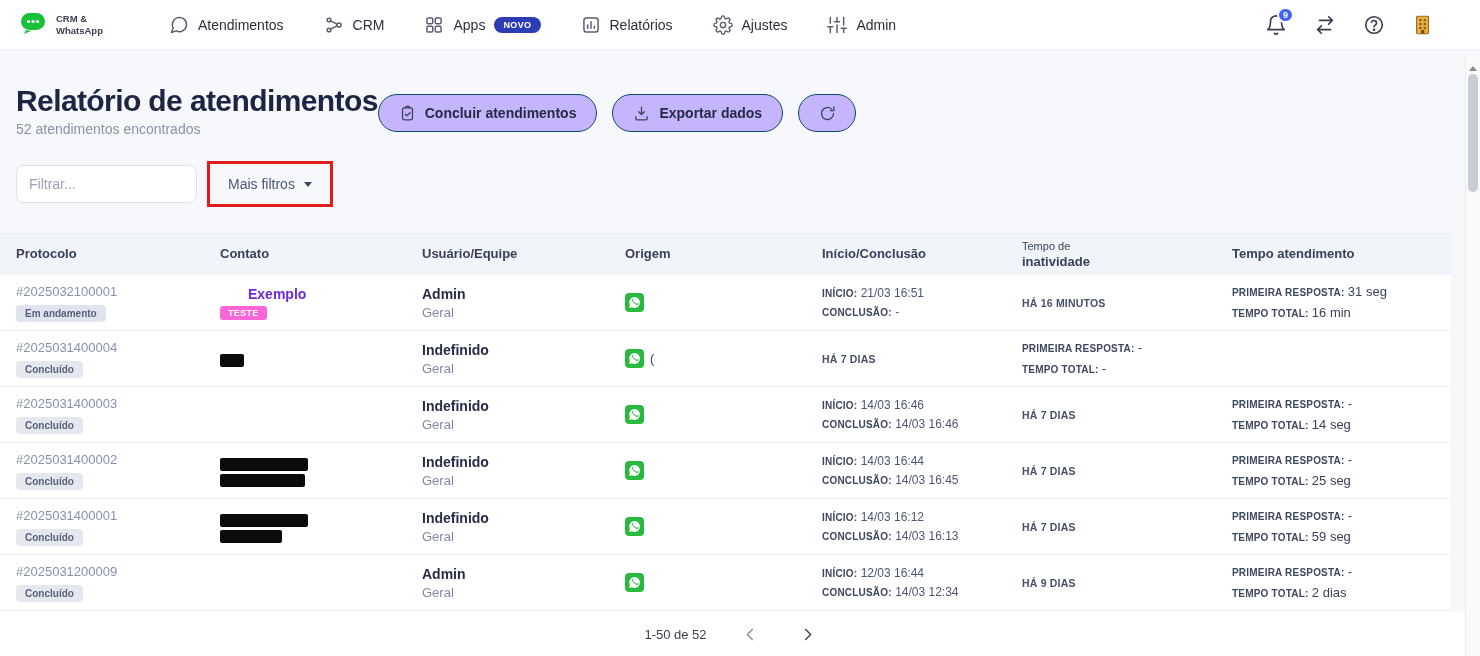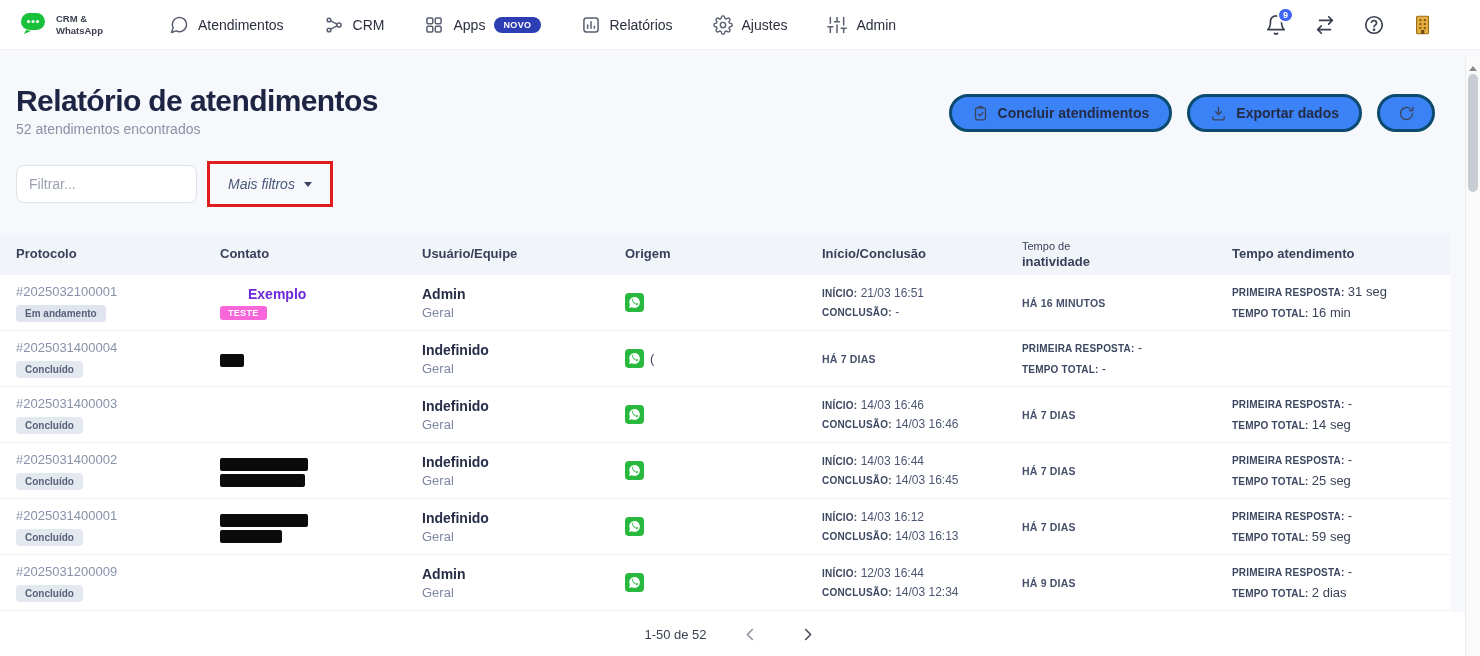--- a/index.html
+++ b/index.html
@@ -21,40 +21,40 @@
   .nav-right { margin-left:auto; display:flex; align-items:center; gap:27px; padding-right:26px; }
   .nav-right .icon-btn { position:relative; width:22px; height:22px; cursor:pointer; color:#3a3f50; }
   .nav-right svg { width:22px; height:22px; }
   .notif-badge { position:absolute; top:-7px; right:-7px; min-width:16px; height:16px;
                  background:#3f63f6; color:#fff; border-radius:999px; font-size:9px;
                  font-weight:bold; display:flex; align-items:center; justify-content:center;
                  padding:0 4px; border:2px solid #fff; }
 
   
   .page { position:absolute; top:50px; left:0; right:15px; bottom:44px; overflow:hidden; }
-  .page-head { display:flex; justify-content:space-between; align-items:flex-start;
+  .page-head { display:flex; align-items:flex-start;
                padding:34px 30px 0 16px; }
   h1 { font-size:30px; font-weight:800; color:#1e2443; letter-spacing:-0.6px; }
   .subtitle { font-size:14px; color:#8a92a6; margin-top:3px; }
   .head-actions { display:flex; gap:15px; padding-top:10px; }
-  .btn { display:flex; align-items:center; gap:9px; background:#3b82f6; border:3px solid #0c4a6e;
+  .btn { display:flex; align-items:center; gap:9px; background:#c4b5fd; border:1px solid #0c4a6e;
          border-radius:999px; height:38px; padding:0 20px; font-size:14px; font-weight:bold;
          color:#242b45; cursor:pointer; font-family:inherit; }
   .btn svg { width:17px; height:17px; color:#3c4257; }
   .btn-icon { width:58px; justify-content:center; padding:0; }
 
   
   .filter-row { display:flex; align-items:center; margin:24px 16px 0 16px; gap:10px; }
   .filter-input { width:181px; height:38px; border:1px solid #dde1e9; border-radius:8px;
                   padding:0 12px; font-size:14px; color:#333; background:#fff;
                   font-family:inherit; outline:none; }
   .filter-input::placeholder { color:#9aa2b2; }
   .red-box { border:3px solid #e01d1d; display:flex; align-items:center; padding:6px 10px; }
   .more-filters { display:flex; align-items:center; gap:9px; font-size:14px; color:#4a5878;
-                  background:none; border:none; cursor:pointer; font-family:inherit; padding:6px 8px;font-style:italic; }
+                  background:none; border:none; cursor:pointer; font-family:inherit; padding:6px 8px; }
   .caret-down { width:0; height:0; border-left:4.5px solid transparent;
                 border-right:4.5px solid transparent; border-top:5.5px solid #3c465f; }
 
   
   .table { background:#fff; margin:26px 14px 0 0; }
   .grid-cols { display:grid; grid-template-columns:204px 202px 203px 197px 200px 210px 1fr;
                padding-left:16px; align-items:center; }
   .t-head { background:#f1f4f8; height:42px; font-size:13px; font-weight:bold; color:#39415a; }
   .th { white-space:pre-line; line-height:1.25; }
   .th-multiline::first-line { font-size:11px; font-weight:normal; }

